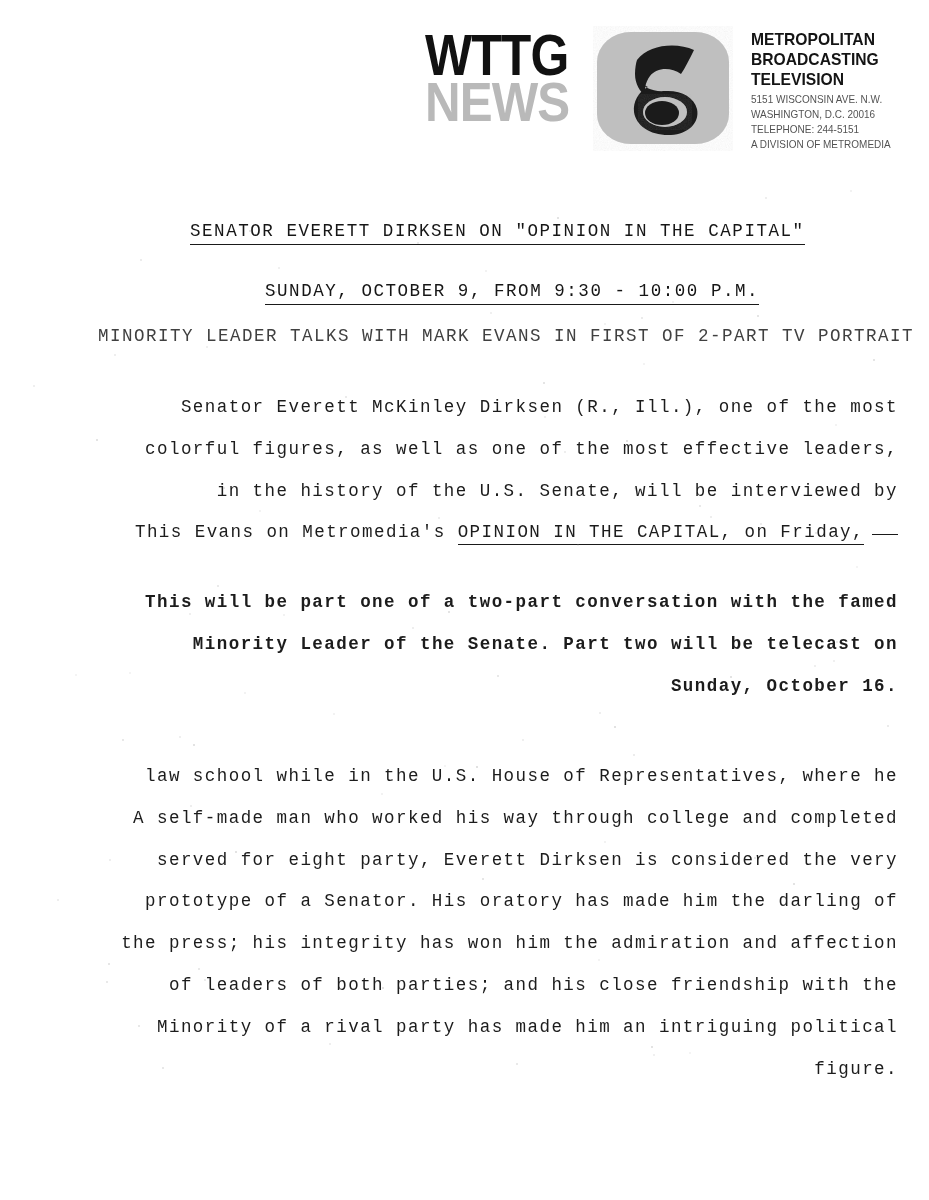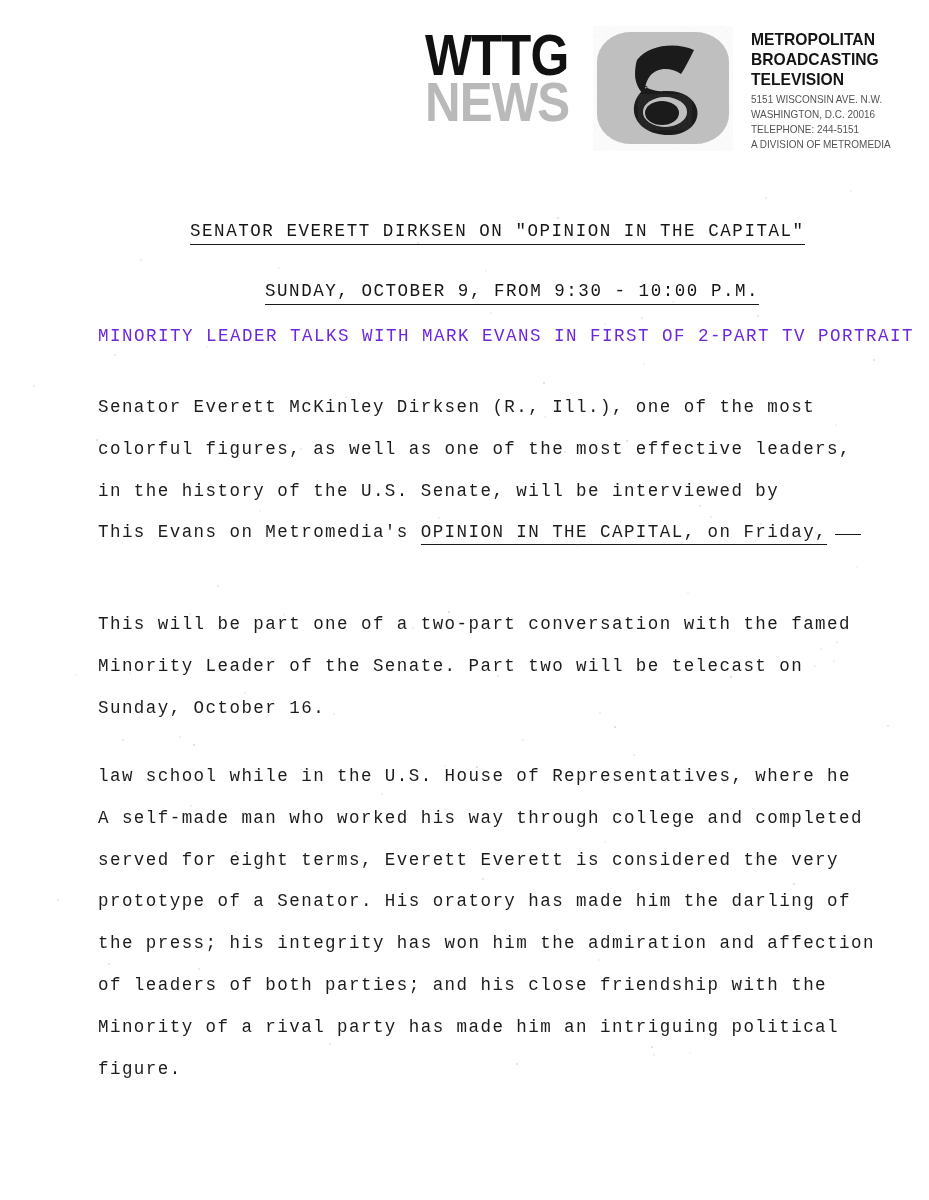--- a/index.html
+++ b/index.html
@@ -116,52 +116,53 @@
     padding-bottom: 3px;
   }
 
   .subtitle {
     position: absolute;
     left: 98px;
     top: 326px;
     font-size: 17.5px;
     letter-spacing: 1.5px;
     white-space: nowrap;
-    color: #6d28d9;
+    color: #404040;
     font-family: Liberation Mono, monospace;
   }
 
   .para {
     position: absolute;
     left: 98px;
     width: 800px;
   }
   .para .ln {
     font-size: 17.5px;
     letter-spacing: 1.45px;
     line-height: 41.8px;
     white-space: nowrap;
     color: #1c1c1c;
+    text-align: right;
   }
   .para .ln u,
   .para .ln .u {
     text-decoration: none;
     border-bottom: 1.5px solid #1a1a1a;
     padding-bottom: 2px;
   }
   .para .ln .u-tail {
     display: inline-block;
     width: 26px;
     border-bottom: 1.5px solid #1a1a1a;
     margin-left: 8px;
     vertical-align: 2px;
   }
 
   #para-0 { top: 387px; }
-  #para-1 { top: 604px; }
+  #para-1 { top: 582px; font-weight: bold; }
   #para-2 { top: 756px; }
 
   
   .speckle {
     position: absolute;
     pointer-events: none;
     background: #9a9a9a;
     opacity: 0.5;
     width: 2px;
     height: 2px;
@@ -240,21 +241,21 @@
       <div class="ln"><span>This Evans on Metromedia's </span><span class="u">OPINION IN THE CAPITAL, on Friday,</span><span class="u-tail"></span></div>
     </div>
   <div class="para" id="para-1">
       <div class="ln"><span>This will be part one of a two-part conversation with the famed</span></div>
       <div class="ln"><span>Minority Leader of the Senate.  Part two will be telecast on</span></div>
       <div class="ln"><span>Sunday, October 16.</span></div>
     </div>
   <div class="para" id="para-2">
       <div class="ln"><span>law school while in the U.S. House of Representatives, where he</span></div>
       <div class="ln"><span>A self-made man who worked his way through college and completed</span></div>
-      <div class="ln"><span>served for eight terms, Everett Everett is considered the very</span></div>
+      <div class="ln"><span>served for eight party, Everett Dirksen is considered the very</span></div>
       <div class="ln"><span>prototype of a Senator.  His oratory has made him the darling of</span></div>
       <div class="ln"><span>the press;  his integrity has won him the admiration and affection</span></div>
       <div class="ln"><span>of leaders of both parties;  and his close friendship with the</span></div>
       <div class="ln"><span>Minority of a rival party has made him an intriguing political</span></div>
       <div class="ln"><span>figure.</span></div>
     </div>
 </div>
 
 <div class="speckle" style="left: 625.614px; top: 439.874px; opacity: 0.37;"></div>
 <div class="speckle" style="left: 709.8px; top: 515.82px; opacity: 0.22;"></div>

